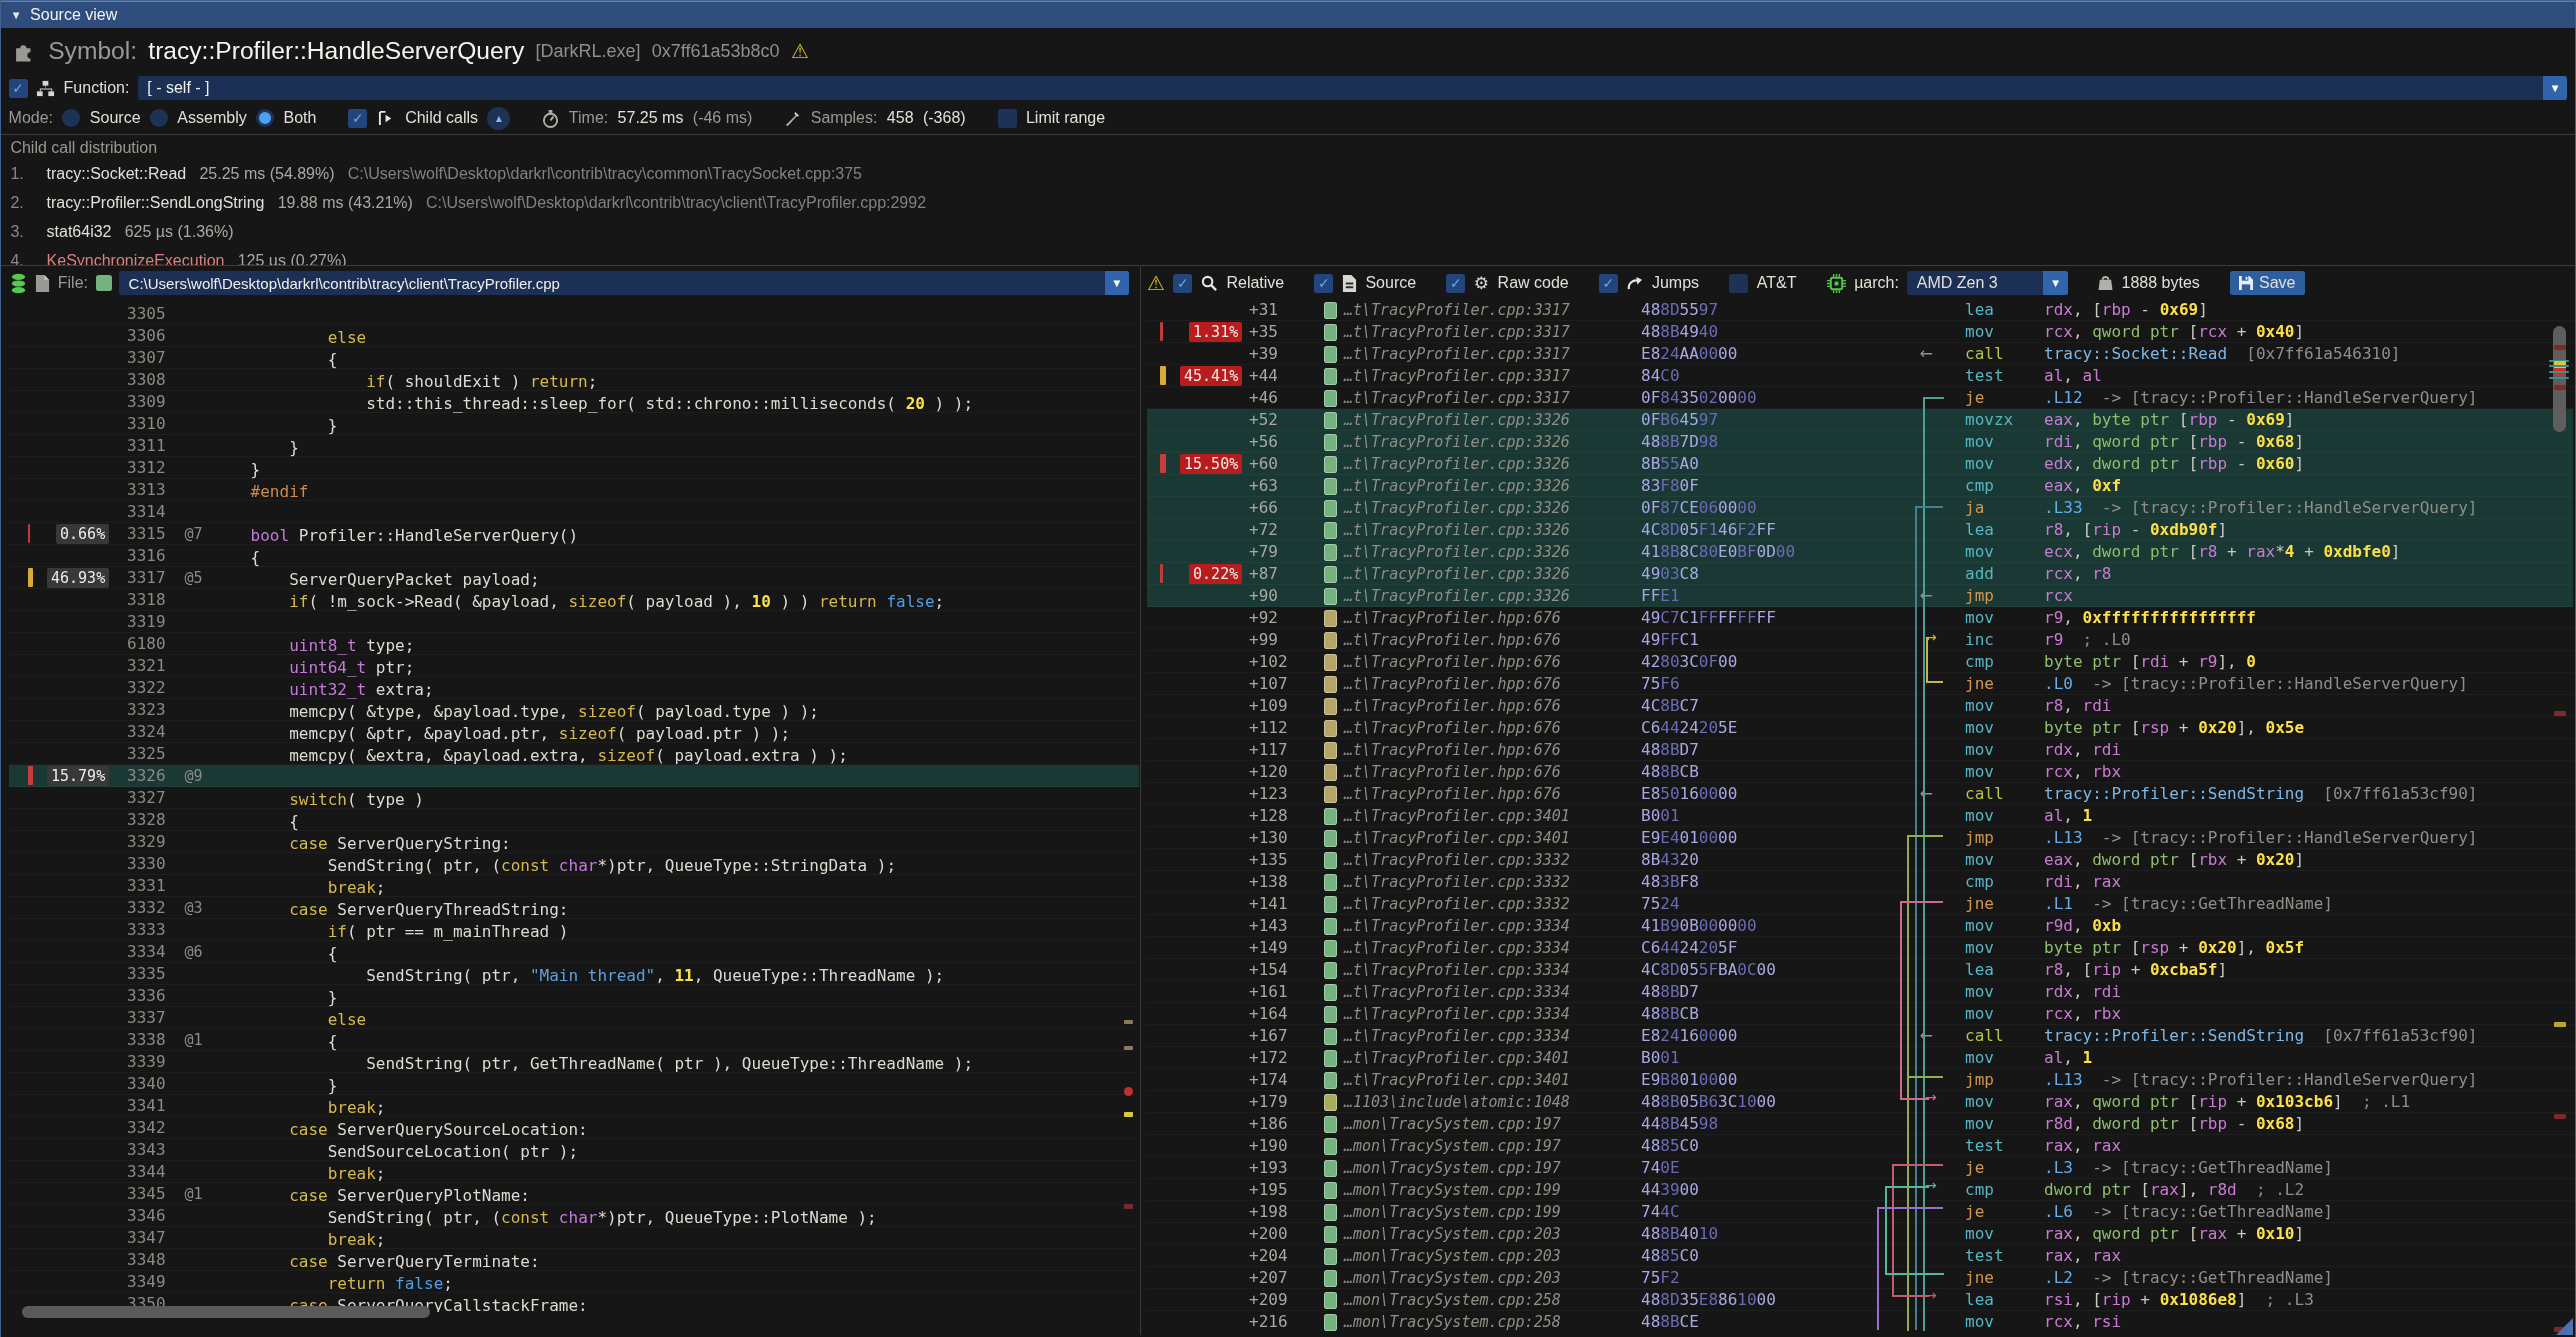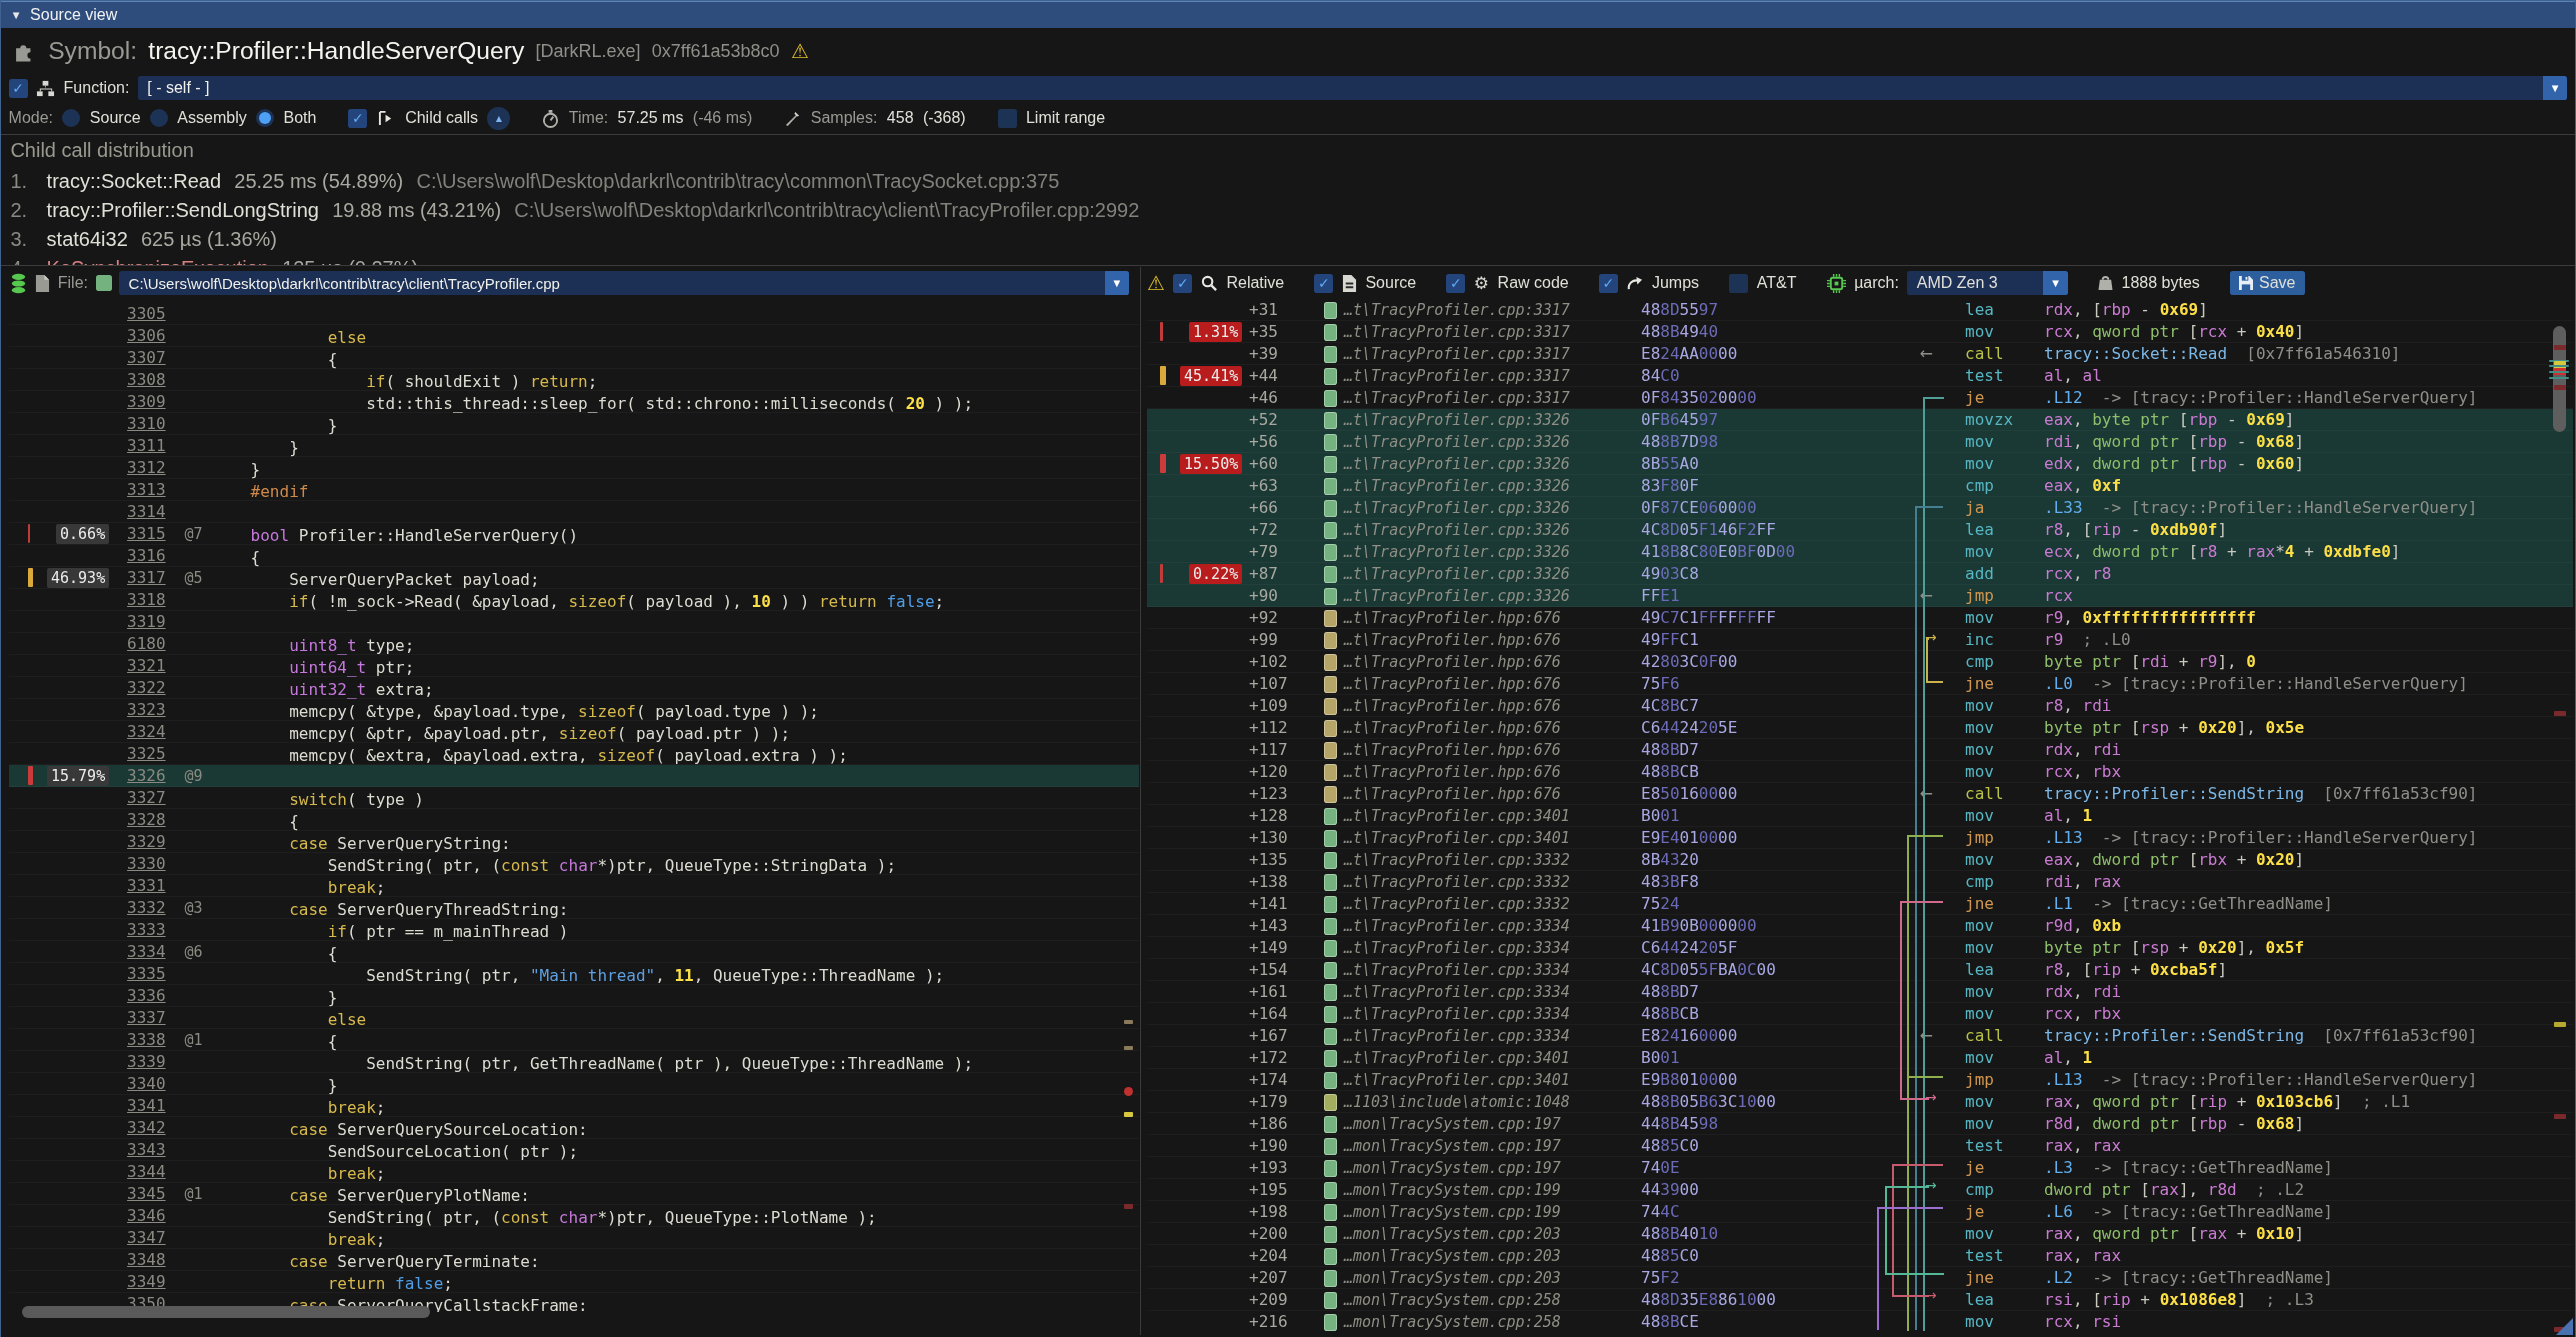--- a/index.html
+++ b/index.html
@@ -30,21 +30,21 @@
   
   #moderow{position:absolute;left:7.6px;top:104px;right:7.6px;height:26.4px;display:flex;align-items:center;gap:9.4px;font-size:16px;}
   .radio{width:18px;height:18px;border-radius:50%;background:#1d3356;flex:0 0 auto;}
   .radio.on{background:#1d3356;position:relative;}
   .radio.on::after{content:"";position:absolute;inset:2.8px;border-radius:50%;background:#4ea0f5;}
   .sep-gap{width:13.2px;}
   .roundbtn{width:23px;height:23px;border-radius:50%;background:#1d3356;color:#7db4f0;display:flex;align-items:center;
             justify-content:center;font-size:10.4px;}
   #hsep1{position:absolute;left:0;top:133px;right:0;height:0.9px;background:#3c3c3c;}
   
-  #childblock{position:absolute;left:9.4px;top:138px;right:7.6px;height:126px;overflow:hidden;font-size:20px;}
+  #childblock{position:absolute;left:9.4px;top:138px;right:7.6px;height:126px;overflow:hidden;font-size:16px;}
   #child-header{color:#99998f;margin-bottom:7.6px;}
   .citem{display:flex;align-items:baseline;gap:13.2px;height:29px;}
   .citem .num{color:#8a8a84;width:23px;}
   .citem .cname{color:#ececе6;}
   .citem .cname.ext{color:#d98080;}
   .citem .ctime{color:#a9a9a1;}
   .citem .cpath{color:#82827c;}
   #hsep2{position:absolute;left:0;top:264px;right:0;height:0.9px;background:#3c3c3c;}
   
   #divider{position:absolute;left:1139px;top:266px;bottom:1.9px;width:0.9px;background:#3a3a3a;}
@@ -57,21 +57,21 @@
   .chip{width:16px;height:16px;border-radius:2.8px;background:#74b380;}
   
   #src-rows{position:absolute;left:0;top:34px;right:0;height:1009px;overflow:hidden;
             font-family:"DejaVu Sans Mono",monospace;font-size:16px;}
   .srow{position:relative;height:22px;line-height:22px;white-space:pre;border-bottom:0.9px solid rgba(255,255,255,0.035);
         box-sizing:border-box;}
   .srow.hl{background:#1a3834;}
   .gbar{position:absolute;top:0.9px;bottom:0.9px;border-radius:0.9px;}
   .spct{position:absolute;left:26.4px;width:74px;text-align:right;color:#ececec;font-size:15px;}
   .spct span{background:#383838;padding:0.9px 3.8px;border-radius:1.9px;}
-  .sln{position:absolute;left:98px;width:59px;text-align:right;color:#8a8a82;text-decoration:underline;}
+  .sln{position:absolute;left:98px;width:59px;text-align:right;color:#8a8a82;}
   .smark{position:absolute;left:176px;color:#8a8a82;font-size:15px;}
   .scode{position:absolute;left:242px;margin-top:24px;}
   
   .tk-w{color:#dcdcd2;}
   .tk-k{color:#d7ba4d;}
   .tk-t{color:#c678dd;}
   .tk-n{color:#fde047;font-weight:bold;}
   .tk-s{color:#5f9fdf;}
   .tk-b{color:#4f9fe8;}
   .tk-pp{color:#cf8a4a;}

